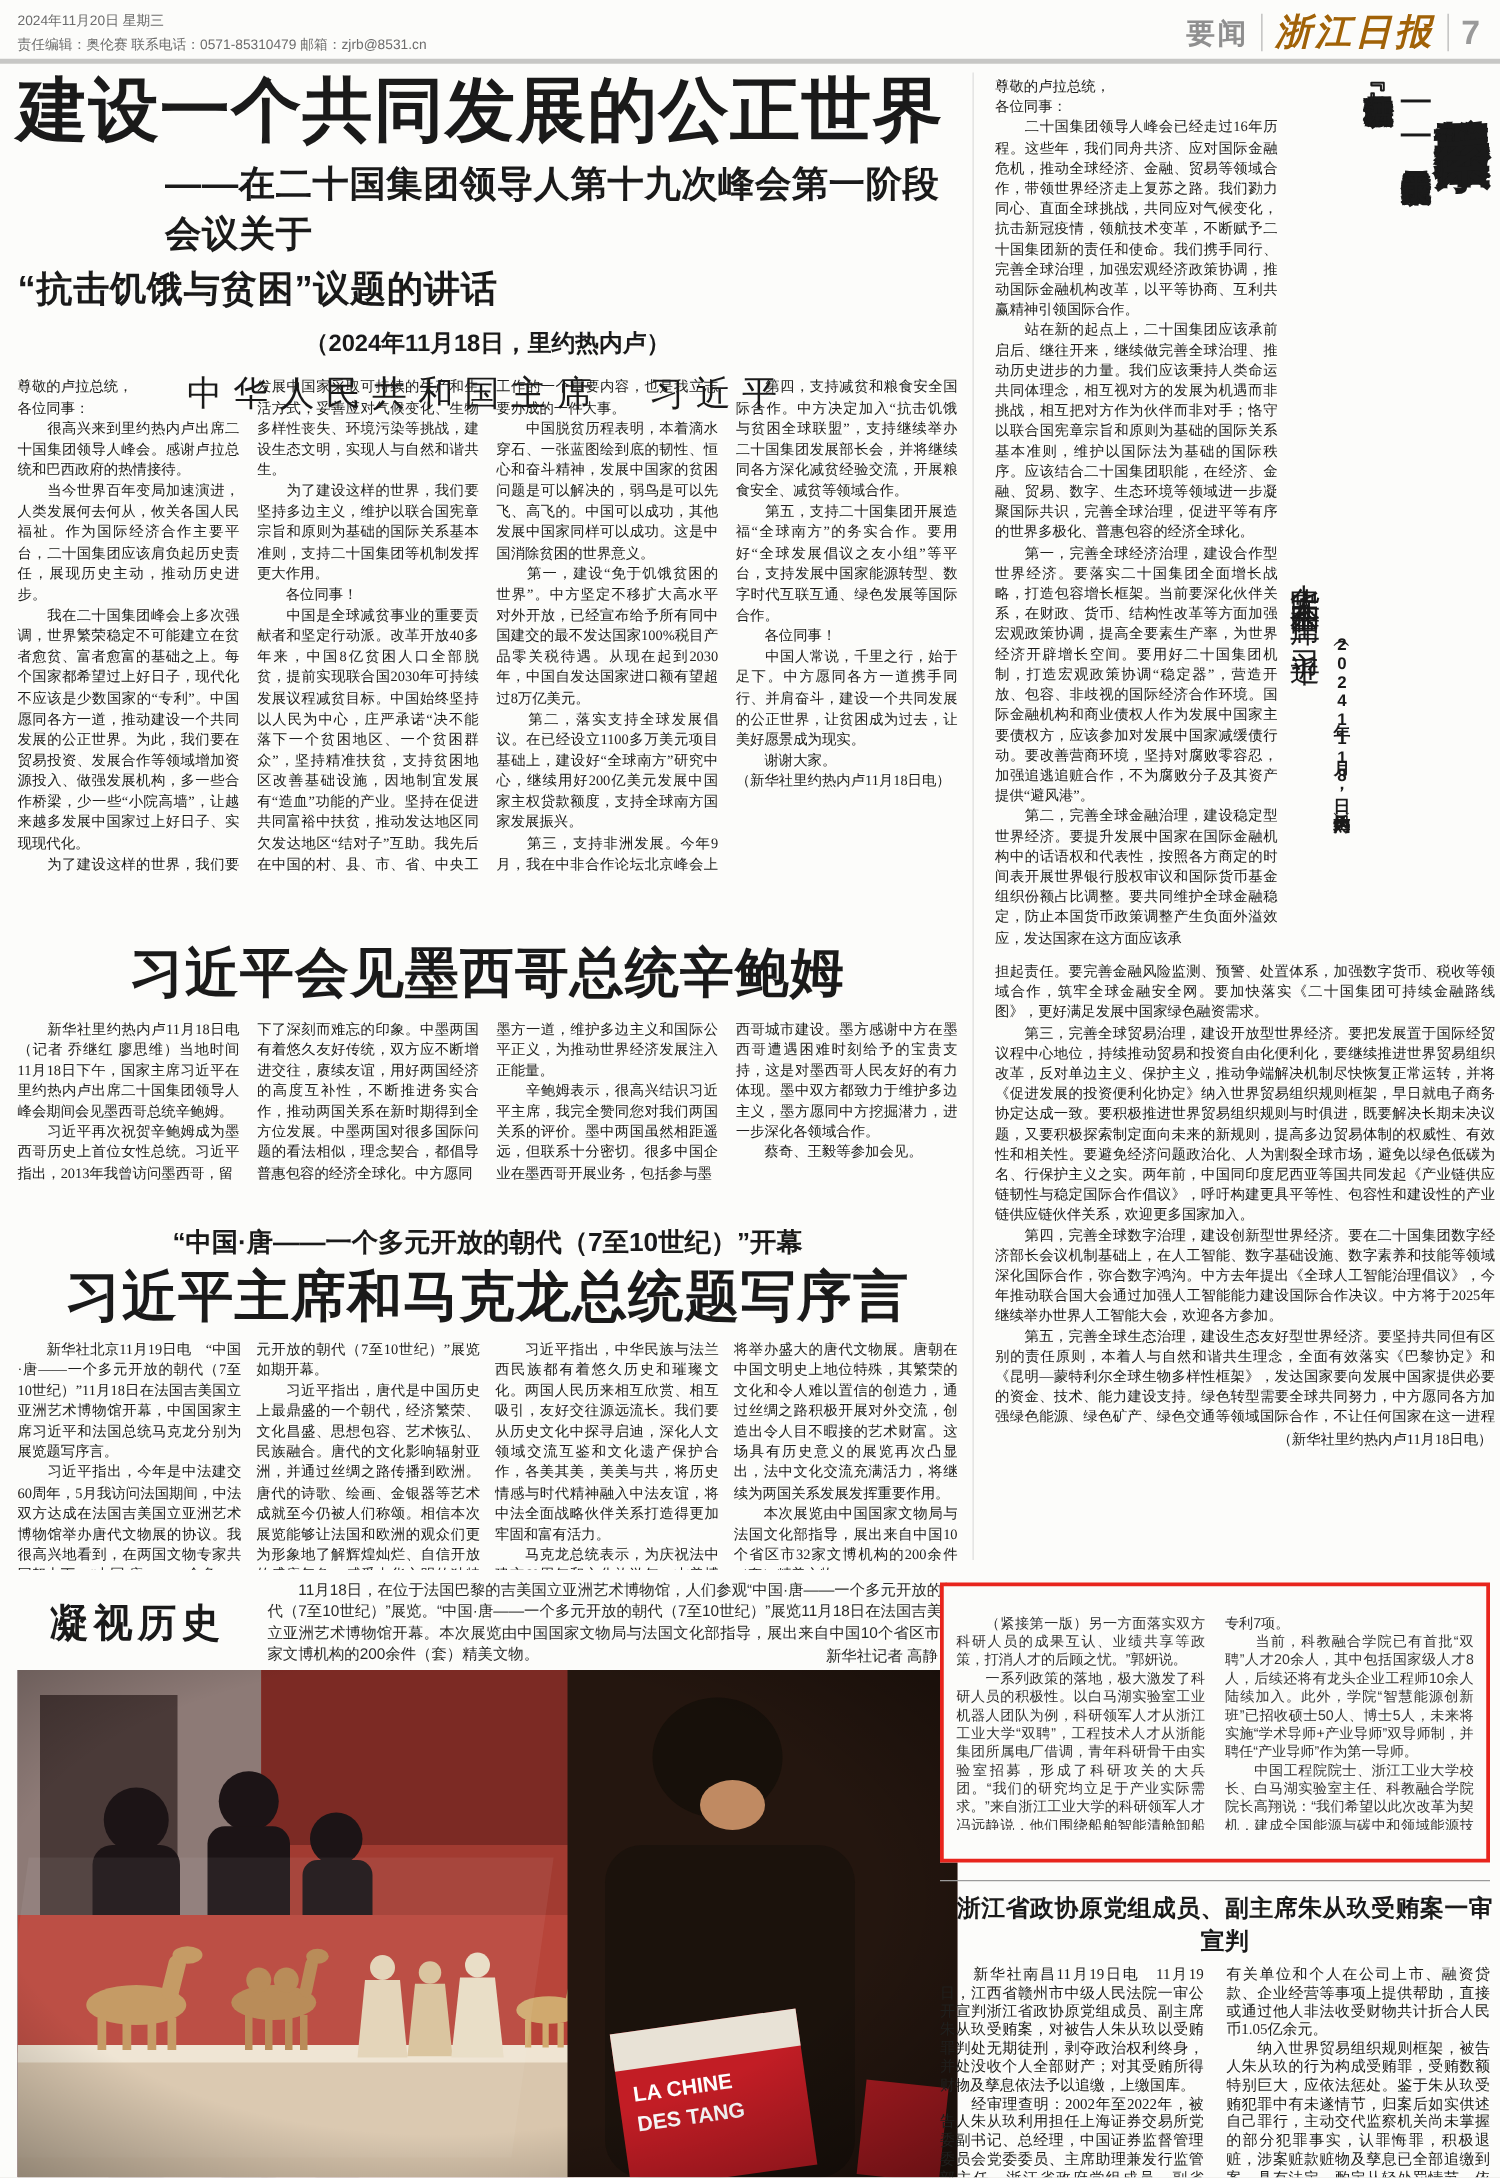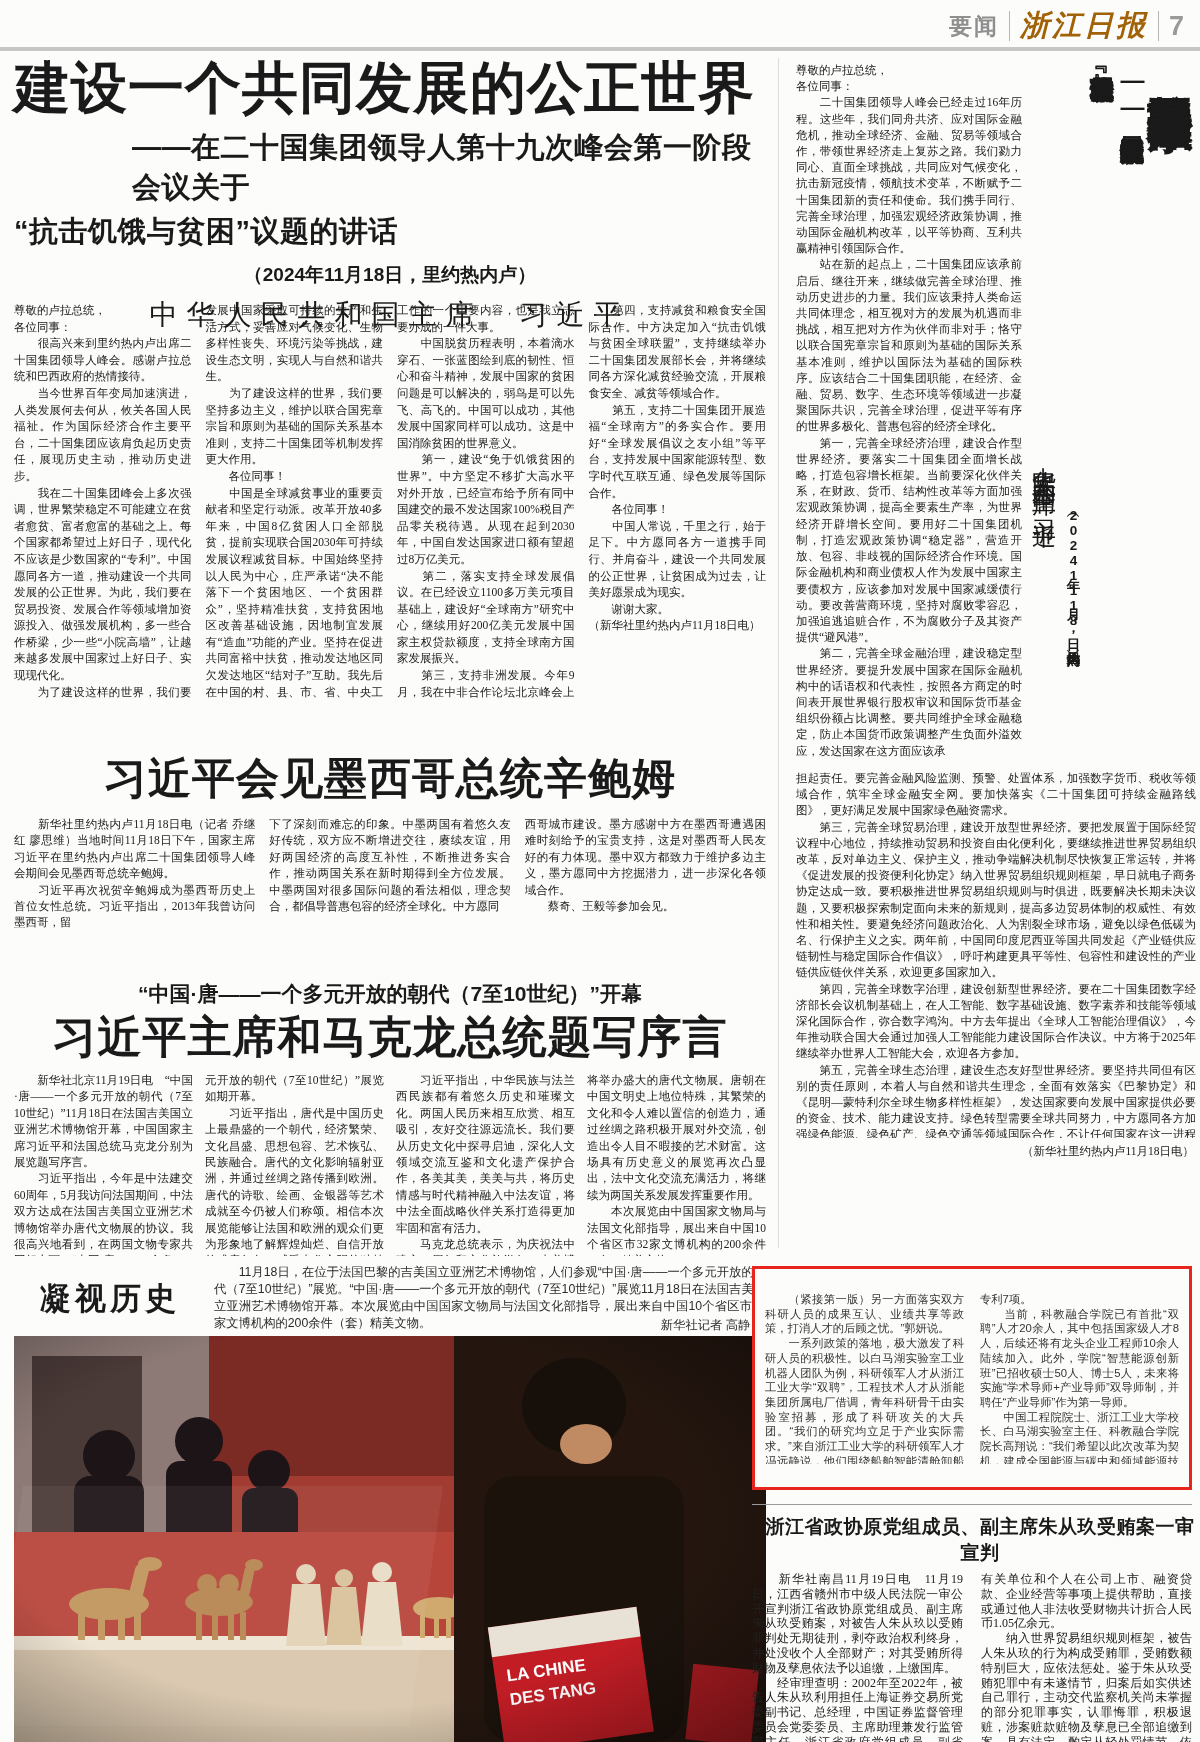--- a/index.html
+++ b/index.html
@@ -60,20 +60,24 @@
   .court-head{position:absolute;left:760px;top:1514px;width:440px;text-align:center;font-size:19px;font-weight:bold;letter-spacing:0.5px;}
   .court-body{position:absolute;left:752px;top:1572px;width:440px;height:190px;gap:18px;}
   .court-body>div{font-size:12px;line-height:14.8px;}
   .vdivider{position:absolute;left:778px;top:58px;width:1px;height:1190px;background:#ddd;}
 </style>
 </head>
 <body>
 
 <div id="page">
 
+  <div class="hdr-left">
+    <div>2024年11月20日 星期三</div>
+    <div>责任编辑：奥伦赛 联系电话：0571-85310479 邮箱：zjrb@8531.cn</div>
+  </div>
   <div class="hdr-right">
     <span class="hdr-section">要闻</span>
     <span class="hdr-sep"></span>
     <span class="hdr-masthead">浙江日报</span>
     <span class="hdr-sep"></span>
     <span class="hdr-page">7</span>
   </div>
   <div class="hdr-rule"></div>
   <div class="vdivider"></div>
 
@@ -108,20 +112,22 @@
 　　谢谢大家。
 （新华社里约热内卢11月18日电）</div>
       </div>
     </div>
 
     <div class="mex-head">习近平会见墨西哥总统辛鲍姆</div>
     <div class="cols mex-body">
       <div class="serifbody">　　新华社里约热内卢11月18日电（记者 乔继红 廖思维）当地时间11月18日下午，国家主席习近平在里约热内卢出席二十国集团领导人峰会期间会见墨西哥总统辛鲍姆。
 　　习近平再次祝贺辛鲍姆成为墨西哥历史上首位女性总统。习近平指出，2013年我曾访问墨西哥，留</div>
       <div class="serifbody">下了深刻而难忘的印象。中墨两国有着悠久友好传统，双方应不断增进交往，赓续友谊，用好两国经济的高度互补性，不断推进务实合作，推动两国关系在新时期得到全方位发展。中墨两国对很多国际问题的看法相似，理念契合，都倡导普惠包容的经济全球化。中方愿同</div>
+      <div class="serifbody">墨方一道，维护多边主义和国际公平正义，为推动世界经济发展注入正能量。
+　　辛鲍姆表示，很高兴结识习近平主席，我完全赞同您对我们两国关系的评价。墨中两国虽然相距遥远，但联系十分密切。很多中国企业在墨西哥开展业务，包括参与墨</div>
       <div class="serifbody">西哥城市建设。墨方感谢中方在墨西哥遭遇困难时刻给予的宝贵支持，这是对墨西哥人民友好的有力体现。墨中双方都致力于维护多边主义，墨方愿同中方挖掘潜力，进一步深化各领域合作。
 　　蔡奇、王毅等参加会见。</div>
     </div>
 
     <div class="mac-kicker">“中国·唐——一个多元开放的朝代（7至10世纪）”开幕</div>
     <div class="mac-head">习近平主席和马克龙总统题写序言</div>
     <div class="cols mac-body">
       <div class="serifbody">　　新华社北京11月19日电　“中国·唐——一个多元开放的朝代（7至10世纪）”11月18日在法国吉美国立亚洲艺术博物馆开幕，中国国家主席习近平和法国总统马克龙分别为展览题写序言。
 　　习近平指出，今年是中法建交60周年，5月我访问法国期间，中法双方达成在法国吉美国立亚洲艺术博物馆举办唐代文物展的协议。我很高兴地看到，在两国文物专家共同努力下，“中国·唐——一个多</div>
       <div class="serifbody">元开放的朝代（7至10世纪）”展览如期开幕。

